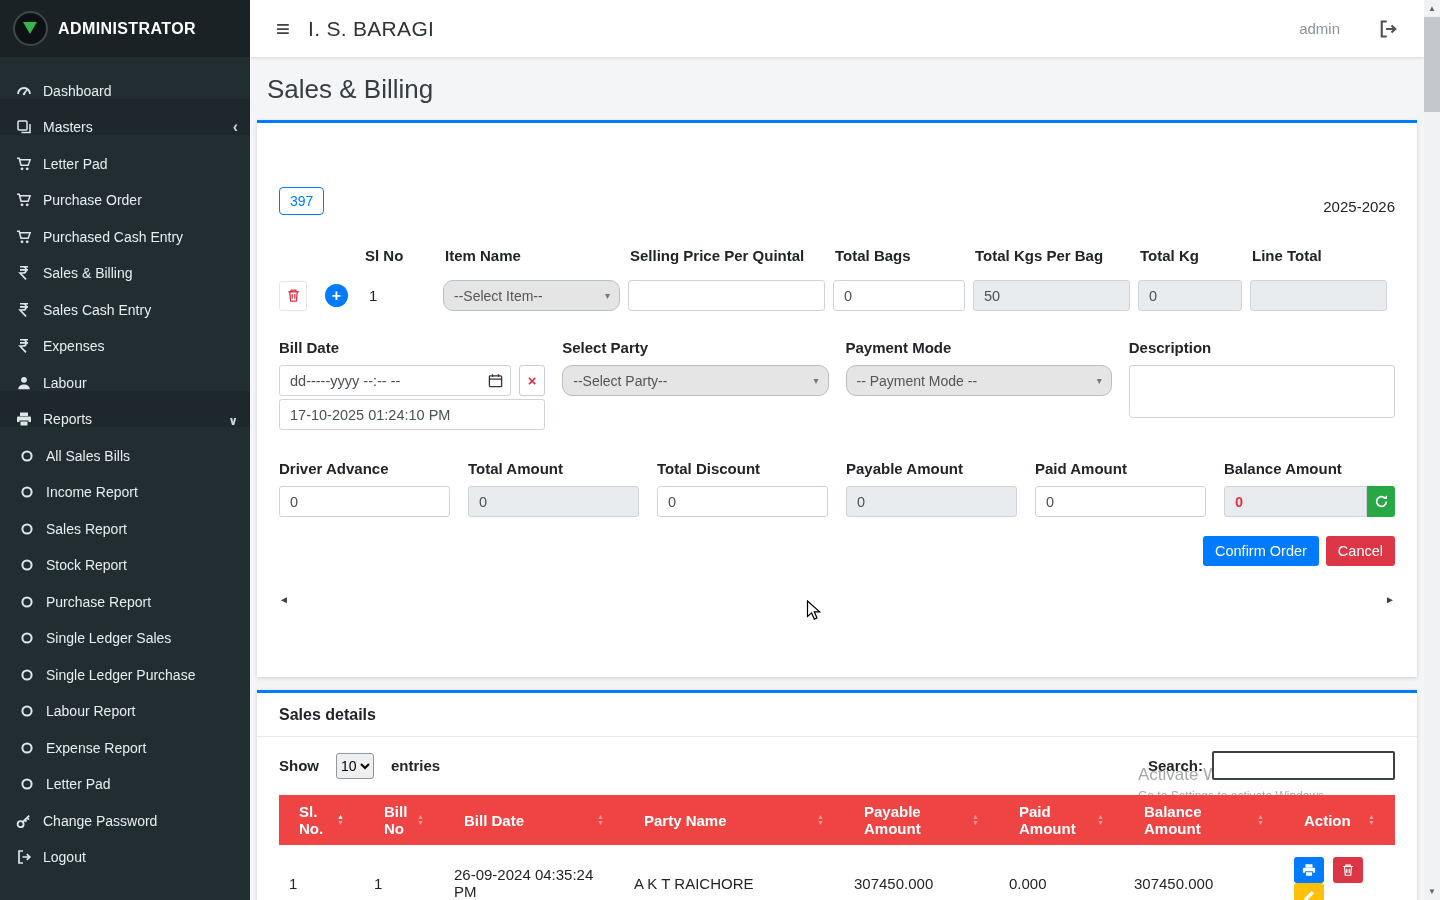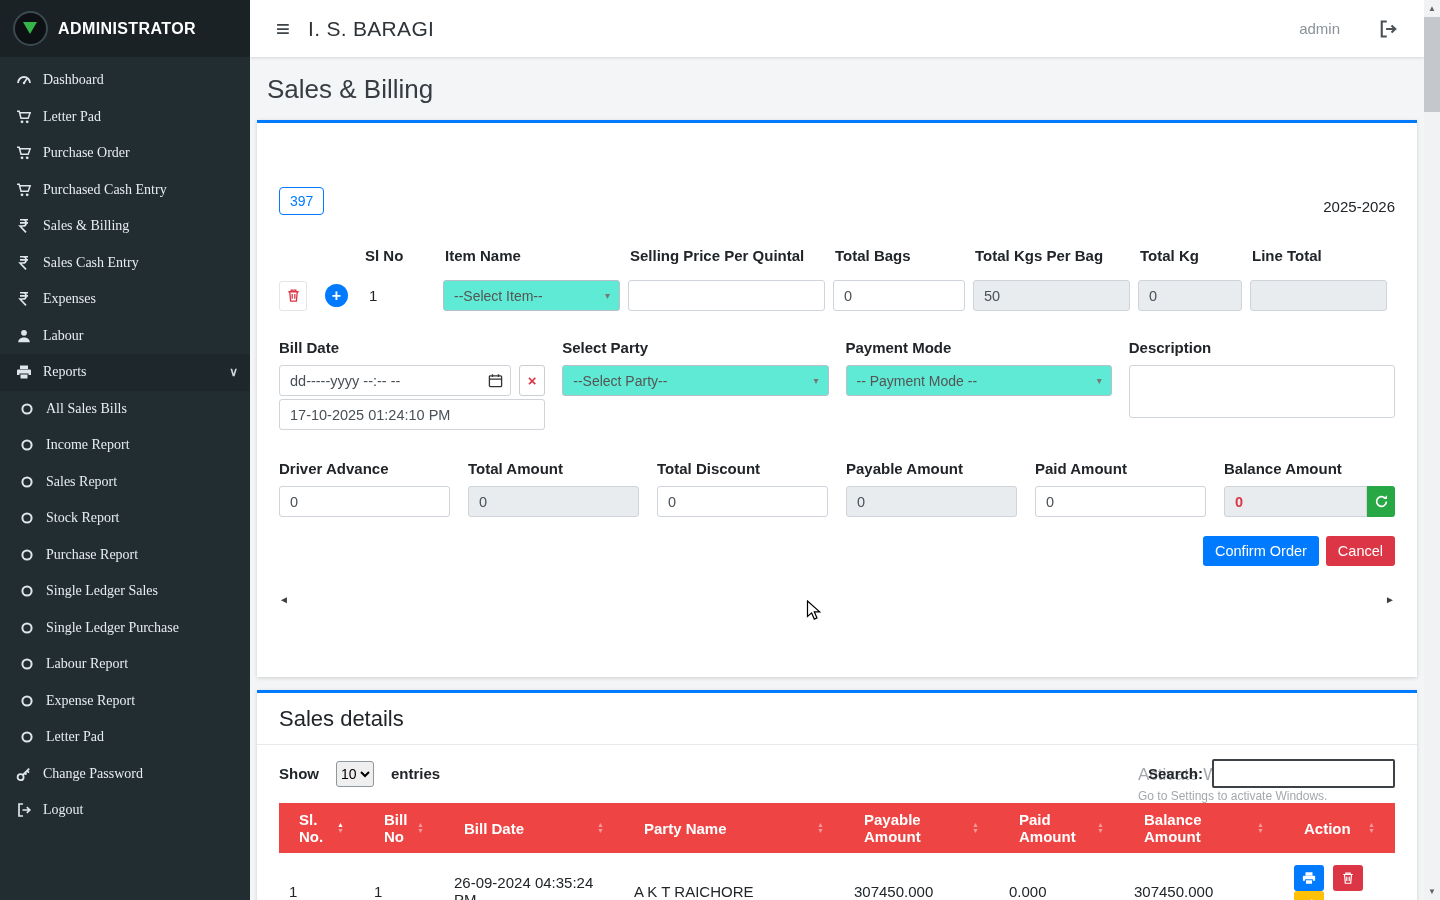--- a/index.html
+++ b/index.html
@@ -9,22 +9,22 @@
 
   
   .sidebar { width:250px; min-width:250px; height:900px; background:#222d32; }
   .brand { height:57px; background:#1a2226; display:flex; align-items:center; gap:10px; padding:0 13px; }
   .brand-logo { width:35px; height:35px; border-radius:50%; background:#0d1113; border:2px solid #3a4a50;
     position:relative; flex:none; }
   .brand-logo:before { content:""; position:absolute; left:8px; top:9px; width:0; height:0;
     border-left:7.5px solid transparent; border-right:7.5px solid transparent; border-top:12px solid #35b54a; }
   .brand-name { color:#fff; font-weight:700; font-size:16px; letter-spacing:.4px; }
   .nav { padding-top:5px; }
-  .nav-item { display:flex; align-items:center; height:36.5px; padding:0 12px 0 13px; color:#e8edef;
-    font-size:14px; cursor:pointer; position:relative; text-decoration:none;font-family:Liberation Serif, serif; }
+  .nav-item { display:flex; align-items:flex-end; height:36.5px; padding:0 12px 0 13px; color:#e8edef;
+    font-size:14px; cursor:pointer; position:relative; text-decoration:none; }
   .nav-item.active { background:#1e282c; }
   .nav-item .ico-box { width:21px; margin-right:9px; display:flex; justify-content:center; color:#dfe6e9; flex:none; }
   .nav-item.sub .ico-box { margin-left:3px; }
   .ico-svg { width:16px; height:16px; display:block; }
   .chev { margin-left:auto; color:#cfd6da; font-size:16px; line-height:1; font-weight:700; }
   .chev.down { font-size:12px; }
 
   
   .main { width:1174px; display:flex; flex-direction:column; height:900px; overflow:hidden; background:#f4f5f7; }
   .topbar { height:57px; min-height:57px; background:#fff; display:flex; align-items:center; padding:0 26px;
@@ -44,21 +44,21 @@
   .bill-badge { border:1px solid #007bff; color:#007bff; font-size:14px; padding:5px 10px; border-radius:4px; }
   .fin-year { font-size:15px; color:#212529; margin-top:8px; }
 
   table.item-table { width:100%; border-collapse:collapse; }
   table.item-table th { text-align:left; font-size:15px; font-weight:700; color:#212529; padding:6px 8px 12px 2px; }
   table.item-table td { padding:4px 8px 4px 0; vertical-align:middle; }
   .inp { width:100%; height:31px; border:1px solid #ced4da; border-radius:3px; padding:4px 10px;
     font-size:14.5px; color:#495057; background:#fff; font-family:inherit; }
   .inp.dis { background:#e9ecef; }
   .inp.red { color:#dc3545; font-weight:700; background:#e9ecef; }
-  .sel { position:relative; height:31px; border:1px solid #b8bfc6; border-radius:3px; background:#5eead4;
+  .sel { position:relative; height:31px; border:1px solid #b8bfc6; border-radius:10px; background:#e5e5e5;
     display:flex; align-items:center; padding:0 24px 0 10px; color:#555; font-size:14px; cursor:pointer; }
   .sel .caret { position:absolute; right:9px; color:#777; font-size:10px; }
   .slno-val { font-size:15px; color:#212529; padding-left:6px; }
   .btn-del { width:28px; height:30px; background:#fff; border:1px solid #e3e6e9; border-radius:3px;
     color:#dc3545; display:flex; align-items:center; justify-content:center; cursor:pointer; }
   .btn-del svg { width:15px; height:15px; }
   .btn-add { width:23px; height:23px; border-radius:50%; background:#007bff; color:#fff; border:none;
     font-size:16px; font-weight:700; line-height:1; display:flex; align-items:center; justify-content:center;
     cursor:pointer; margin-left:4px; }
 
@@ -82,21 +82,21 @@
   .actions-row { display:flex; justify-content:flex-end; gap:7px; margin-top:19px; }
   .btn { border:none; border-radius:3px; font-size:14.5px; padding:7px 12px; color:#fff; cursor:pointer;
     font-family:inherit; }
   .btn.primary { background:#007bff; }
   .btn.danger { background:#dc3545; }
   .hscroll { display:flex; justify-content:space-between; margin-top:28px; color:#3c4043; font-size:10px; }
   .hscroll span { cursor:pointer; }
 
   .card2 { margin-top:13px; min-height:190px; }
   .card2-head { padding:13px 22px 12px; border-bottom:1px solid #e7eaec; }
-  .card2-head h3 { font-size:22px; font-weight:400; color:#212529; }
+  .card2-head h3 { font-size:16px; font-weight:700; color:#212529; }
   .card2-body { padding:14px 22px 0; position:relative; z-index:2; }
   .dt-top { display:flex; justify-content:space-between; align-items:center; margin-bottom:15px; }
   .show-wrap { display:flex; align-items:center; gap:17px; font-size:15px; font-weight:700; color:#212529; }
   .page-size { height:26px; border:1px solid #8f979e; border-radius:3px; font-size:14px; font-family:inherit; }
   .search-wrap { display:flex; align-items:center; gap:9px; font-size:15px; font-weight:700; color:#212529; }
   .search-input { width:183px; height:29px; border:2px solid #3c4145; border-radius:2px; background:#fff;
     padding:0 8px; font-size:14px; font-family:inherit; }
 
   table.sales-table { width:100%; border-collapse:collapse; font-size:15px; }
   table.sales-table thead th { background:#ef4444; color:#fff; font-weight:700; padding:8px 20px;
@@ -188,20 +188,29 @@
     <span class="brand-name">ADMINISTRATOR</span>
   </div>
   <nav class="nav">
     <a class="nav-item">
       <span class="ico-box">
           <svg class="ico-svg">
             <use href="#sym-gauge"></use>
           </svg>
         </span>
       <span>Dashboard</span>
+      </a>
+    <a class="nav-item active">
+      <span class="ico-box">
+          <svg class="ico-svg">
+            <use href="#sym-layers"></use>
+          </svg>
+        </span>
+      <span>Masters</span>
+      <span class="chev">‹</span>
       </a>
     <a class="nav-item">
       <span class="ico-box">
           <svg class="ico-svg">
             <use href="#sym-cart"></use>
           </svg>
         </span>
       <span>Letter Pad</span>
       </a>
     <a class="nav-item">

